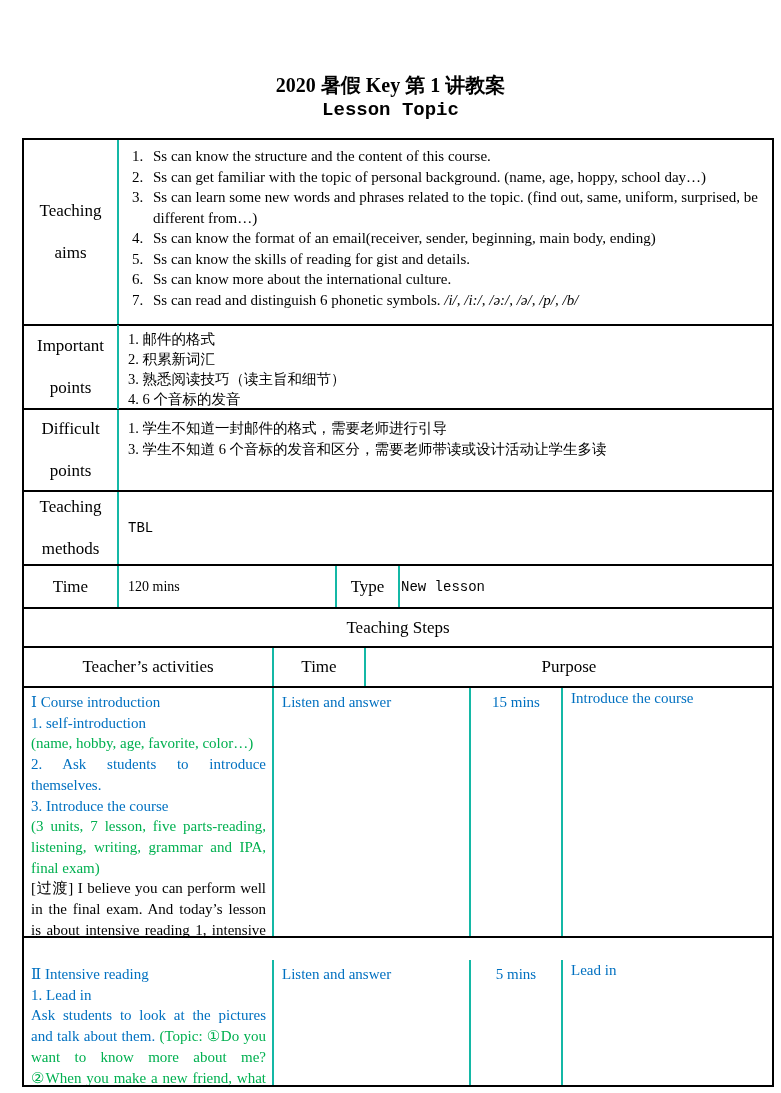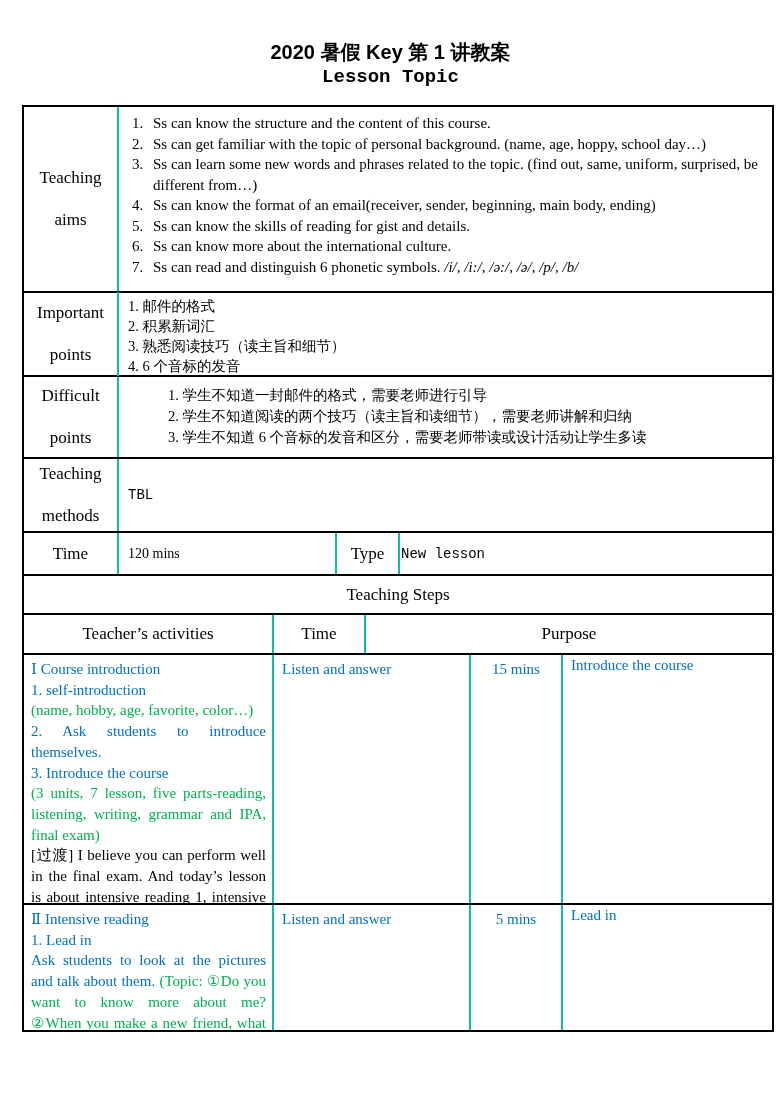--- a/index.html
+++ b/index.html
@@ -6,41 +6,41 @@
     --blue:#0070c0;
     --green:#00b050;
     --ink:#000000;
     --serif:"Liberation Serif","DejaVu Serif",serif;
     --mono:"Liberation Mono","DejaVu Sans Mono",monospace;
   }
   *{margin:0;padding:0;box-sizing:border-box;}
   html,body{background:#ffffff;}
   body{width:781px;height:1093px;font-family:var(--serif);color:var(--ink);overflow:hidden;}
 
-  .doc-title{margin-top:39px;text-align:center;font-family:Liberation Sans, sans-serif;font-weight:bold;font-size:20px;line-height:26px;}
+  .doc-title{margin-top:72px;text-align:center;font-family:Liberation Serif, serif;font-weight:bold;font-size:20px;line-height:26px;}
   .doc-subtitle{text-align:center;font-family:var(--mono);font-weight:bold;font-size:19px;line-height:24px;}
 
   .tbl{margin:16px auto 0 22px;width:752px;border:2px solid #000;}
   .row{display:flex;border-bottom:2px solid #000;}
   .row:last-child{border-bottom:none;}
   .cell{border-right:2px solid #14b8a6;overflow:hidden;}
   .cell:last-child{border-right:none;}
 
   .label-cell{width:95px;flex:none;display:flex;align-items:center;justify-content:center;text-align:center;font-size:17px;line-height:42px;}
   .wide-cell{flex:1;}
 
   .r-aims{height:186px;}
   .r-important{height:84px;align-items:center;}
-  .r-difficult{height:82px;gap:40px;}
+  .r-difficult{height:82px;}
   .r-methods{height:74px;}
   .r-time{height:43px;}
   .r-steps-title{height:39px;}
   .r-steps-head{height:40px;}
   .r-step1{height:250px;}
-  .r-step2{height:125px;}
+  .r-step2{height:125px;margin-top:22px;}
 
   .aims-list{padding:6px 8px 0 8px;font-size:15px;line-height:20.5px;}
   .aims-list .li{display:flex;}
   .aims-list .num{width:26px;flex:none;padding-left:5px;}
   .aims-list .txt{flex:1;}
   .aims-list em{font-style:italic;}
 
   .cn-list{padding:4px 0 0 9px;font-size:14.5px;line-height:20px;}
   .r-difficult .cn-list{padding-top:8px;line-height:21px;}
 
@@ -117,21 +117,20 @@
           <div>2. 积累新词汇</div>
           <div>3. 熟悉阅读技巧（读主旨和细节）</div>
           <div>4. 6 个音标的发音</div>
         </div>
     </div>
 
     <div class="row r-difficult">
       <div class="cell label-cell">Difficult points</div>
       <div class="cell wide-cell cn-list">
           <div>1. 学生不知道一封邮件的格式，需要老师进行引导</div>
-          <div>2. 学生不知道阅读的两个技巧（读主旨和读细节），需要老师讲解和归纳</div>
           <div>3. 学生不知道 6 个音标的发音和区分，需要老师带读或设计活动让学生多读</div>
         </div>
     </div>
 
     <div class="row r-methods">
       <div class="cell label-cell">Teaching methods</div>
       <div class="cell wide-cell methods-val">TBL</div>
     </div>
 
     <div class="row r-time">

